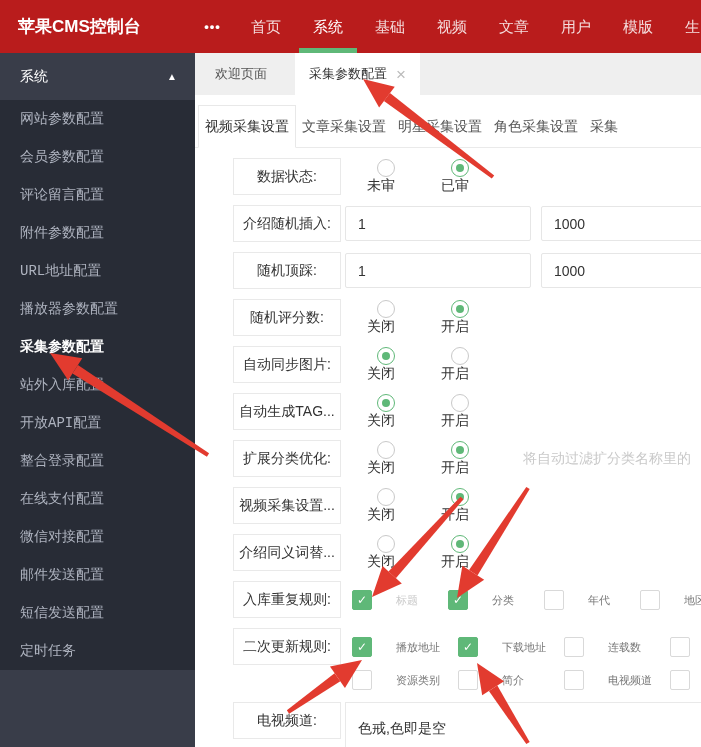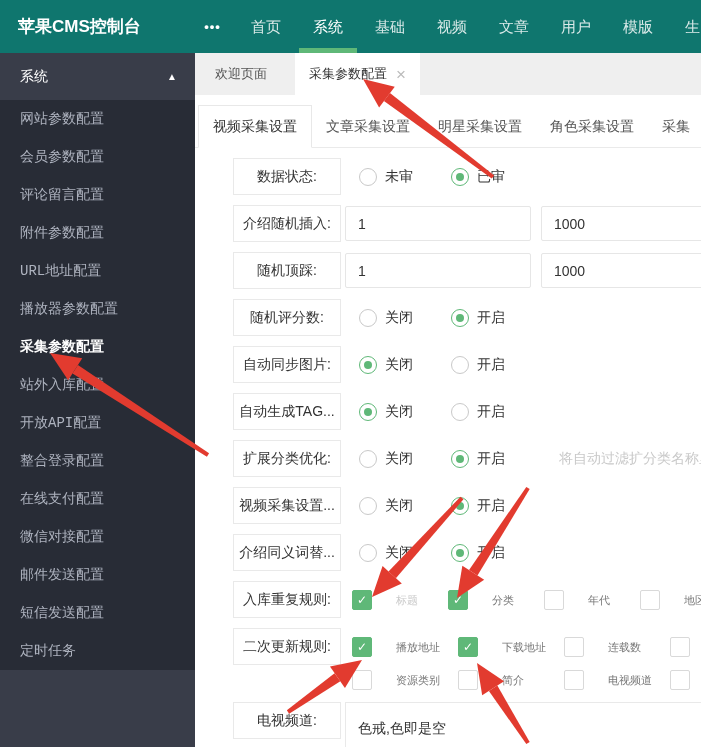--- a/index.html
+++ b/index.html
@@ -1,21 +1,21 @@
 <!DOCTYPE html>
 <html><head>
 <meta charset="utf-8">
 <style>
   html,body{margin:0;padding:0;}
   body{
     width:701px;height:747px;position:relative;overflow:hidden;
     font-family:"Liberation Sans","DejaVu Sans",sans-serif;background:#fff;
   }
   
-  .topbar{position:absolute;top:0;left:0;width:701px;height:53px;background:#0f766e;display:flex;align-items:center;z-index:5;}
+  .topbar{position:absolute;top:0;left:0;width:701px;height:53px;background:#b91c1c;display:flex;align-items:center;z-index:5;}
   .brand{color:#fff;font-size:17px;font-weight:bold;padding-left:18px;width:172px;flex:none;white-space:nowrap;}
   .more{color:#fff;font-weight:bold;font-size:13px;letter-spacing:1px;width:45px;text-align:center;flex:none;cursor:pointer;}
   .topnav{display:flex;height:53px;}
   .nav-item{position:relative;color:rgba(255,255,255,.85);font-size:15px;line-height:53px;padding:0 16px;cursor:pointer;white-space:nowrap;}
   .nav-item.active{color:#fff;}
   .nav-underline{position:absolute;left:50%;transform:translateX(-50%);bottom:0;width:58px;height:5px;background:#5FB878;}
   
   .sidebar{position:absolute;top:53px;left:0;width:195px;height:694px;background:#393D49;z-index:4;}
   .side-header{height:47px;color:#fff;font-size:14px;padding:0 18px 0 20px;display:flex;justify-content:space-between;align-items:center;cursor:pointer;}
   .collapse-icon{font-size:10px;color:#fff;}
@@ -23,29 +23,29 @@
   .side-item{height:38px;line-height:38px;padding-left:20px;color:#AEB3BF;font-size:14px;cursor:pointer;white-space:nowrap;font-family:Liberation Mono, monospace;}
   .side-item.active{color:#fff;font-weight:bold;}
   
   .tabbar{position:absolute;top:53px;left:195px;width:506px;height:42px;background:#EFEFEF;display:flex;z-index:3;gap:8px;}
   .tab{height:42px;line-height:42px;font-size:13px;color:#555;padding:0 20px;cursor:pointer;white-space:nowrap;display:flex;align-items:center;}
   .tab.active{background:#fff;color:#333;padding:0 14px;gap:9px;}
   .tab-close{color:#BBBBBB;font-size:17px;line-height:1;cursor:pointer;}
   
   .content{position:absolute;top:95px;left:195px;width:506px;height:652px;background:#fff;overflow:hidden;z-index:2;}
   .subtabs{display:flex;margin-top:10px;height:42px;border-bottom:1px solid #EAEAEA;padding-left:3px;}
-  .subtab{line-height:42px;padding:0 14px;font-size:14px;color:#555;white-space:nowrap;cursor:pointer;}
+  .subtab{line-height:42px;padding:0 6px;font-size:14px;color:#555;white-space:nowrap;cursor:pointer;}
   .subtab.active{border:1px solid #E8E8E8;border-bottom:1px solid #fff;background:#fff;color:#333;margin-bottom:-1px;line-height:41px;}
   .form{padding:10px 0 0 38px;}
   .row{display:flex;margin-bottom:10px;align-items:flex-start;}
   .row-label{width:106px;height:35px;line-height:35px;border:1px solid #E9E9E9;text-align:center;font-size:14px;color:#333;flex:none;background:#fff;white-space:nowrap;overflow:hidden;}
   .row-controls{display:flex;align-items:center;min-height:37px;margin-left:4px;}
   .text-input{width:160px;height:33px;border:1px solid #E6E6E6;border-radius:2px;padding:0 12px;font-size:14px;color:#333;outline:none;background:#fff;}
   .text-input + .text-input{margin-left:10px;}
-  .radio-opt{display:flex;align-items:flex-start;margin-left:14px;margin-right:24px;cursor:pointer;}
+  .radio-opt{display:flex;align-items:flex-end;margin-left:14px;margin-right:24px;cursor:pointer;flex-direction:column;}
   .radio-circle{width:16px;height:16px;border:1px solid #C9C9C9;border-radius:50%;background:#fff;position:relative;flex:none;}
   .radio-opt.checked .radio-circle{border-color:#5FB878;}
   .radio-dot{position:absolute;left:4px;top:4px;width:8px;height:8px;border-radius:50%;background:#5FB878;}
   .radio-text{margin-left:8px;font-size:14px;color:#333;white-space:nowrap;}
   .hint{margin-left:30px;font-size:14px;color:#C9C9C9;white-space:nowrap;}
   .check-lines{display:flex;flex-direction:column;gap:13px;padding:9px 0 2px;}
   .check-line{display:flex;padding-left:11px;}
   .check-opt{display:flex;align-items:center;cursor:pointer;}
   .check-opt.w96{width:96px;}
   .check-opt.w106{width:106px;}

